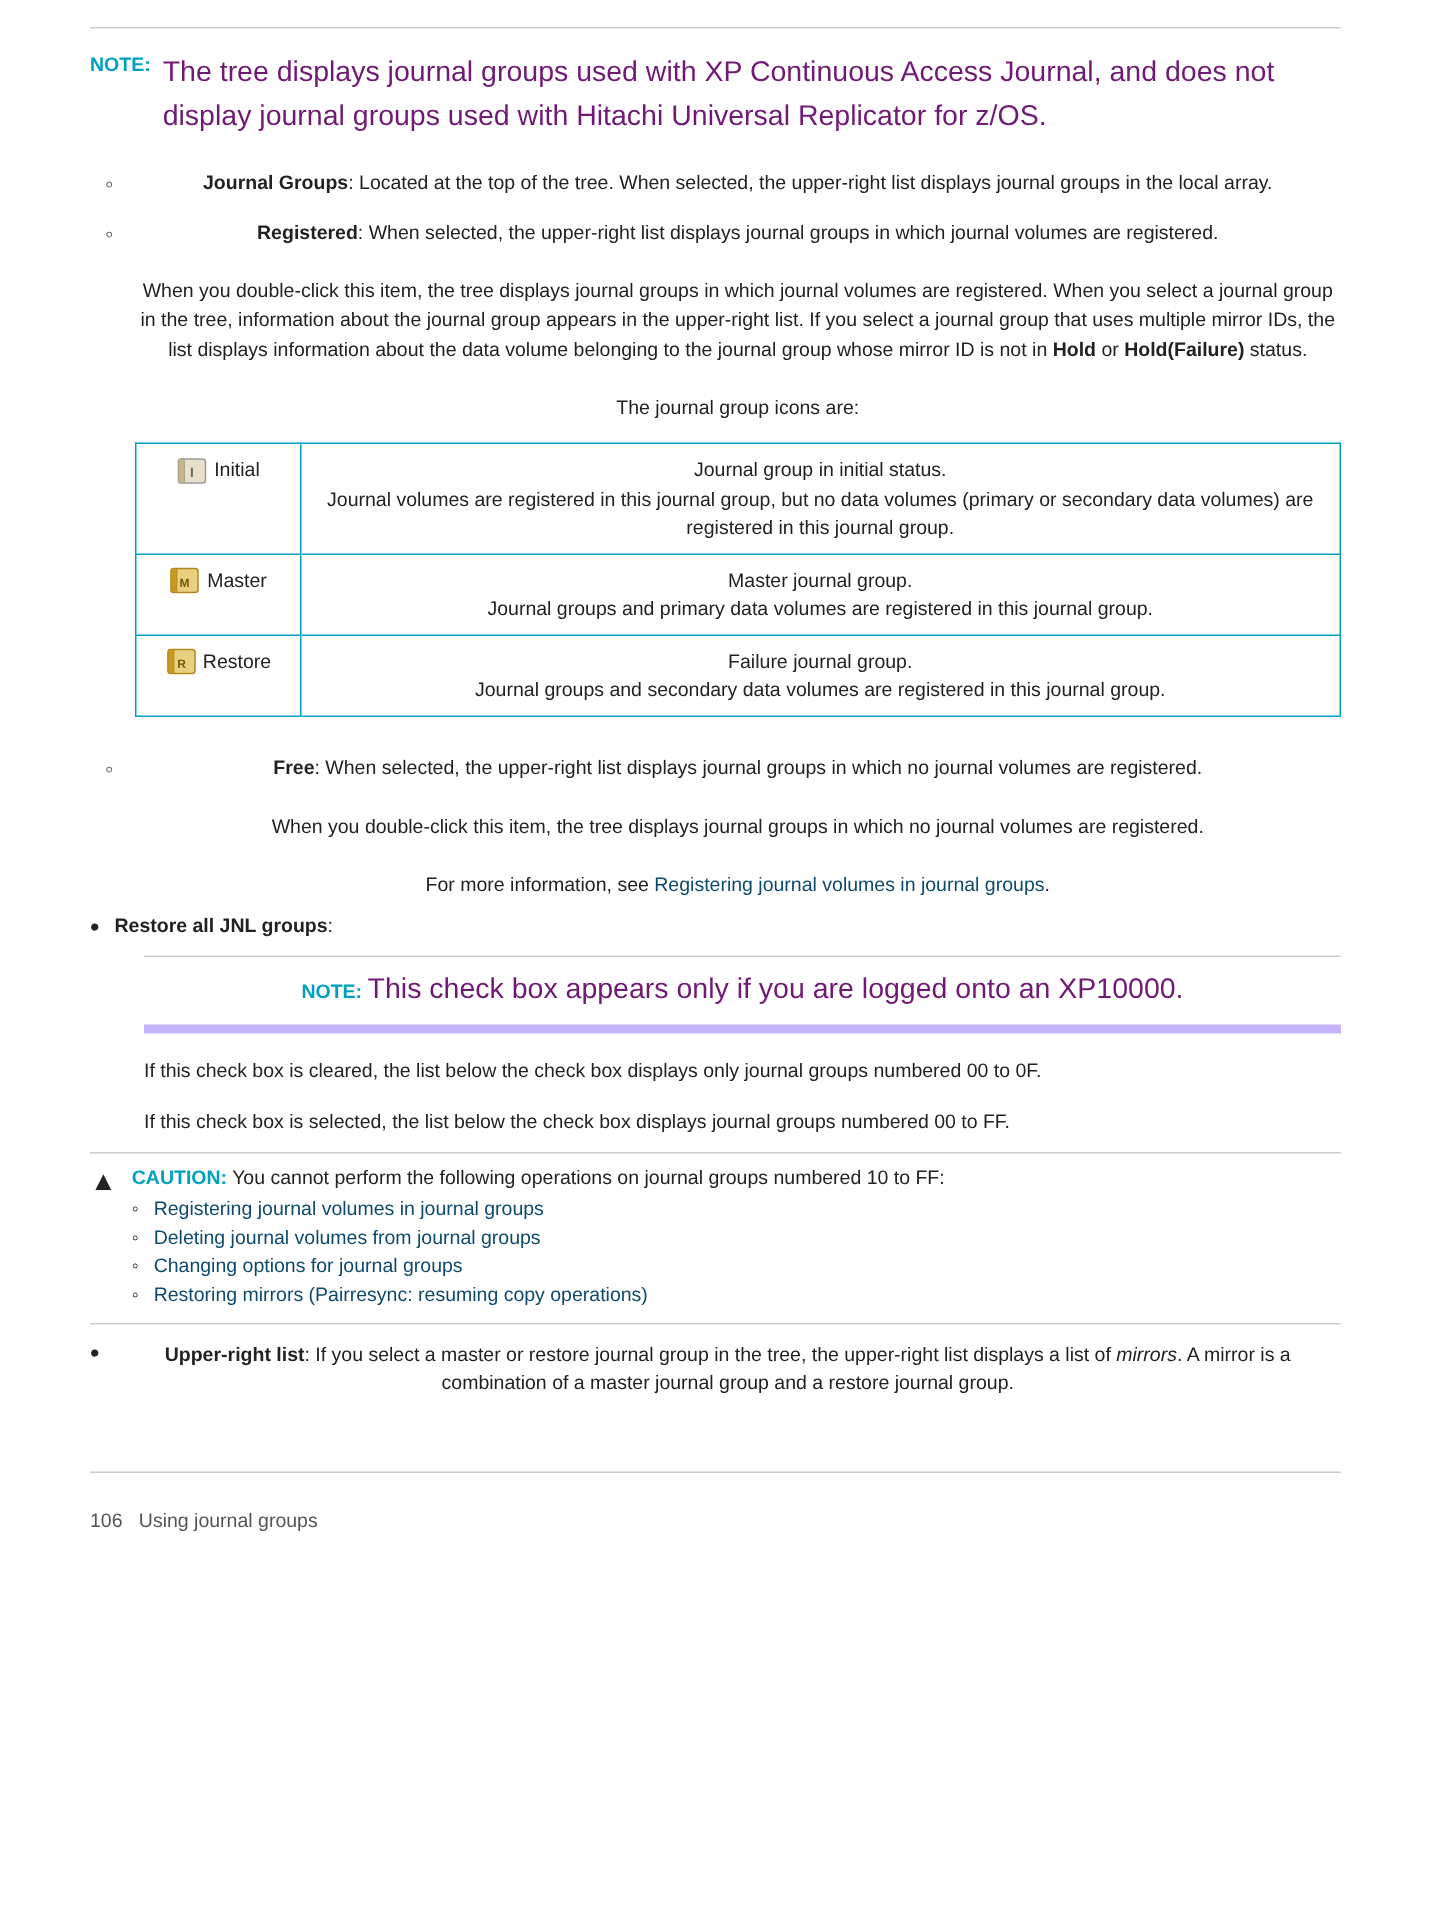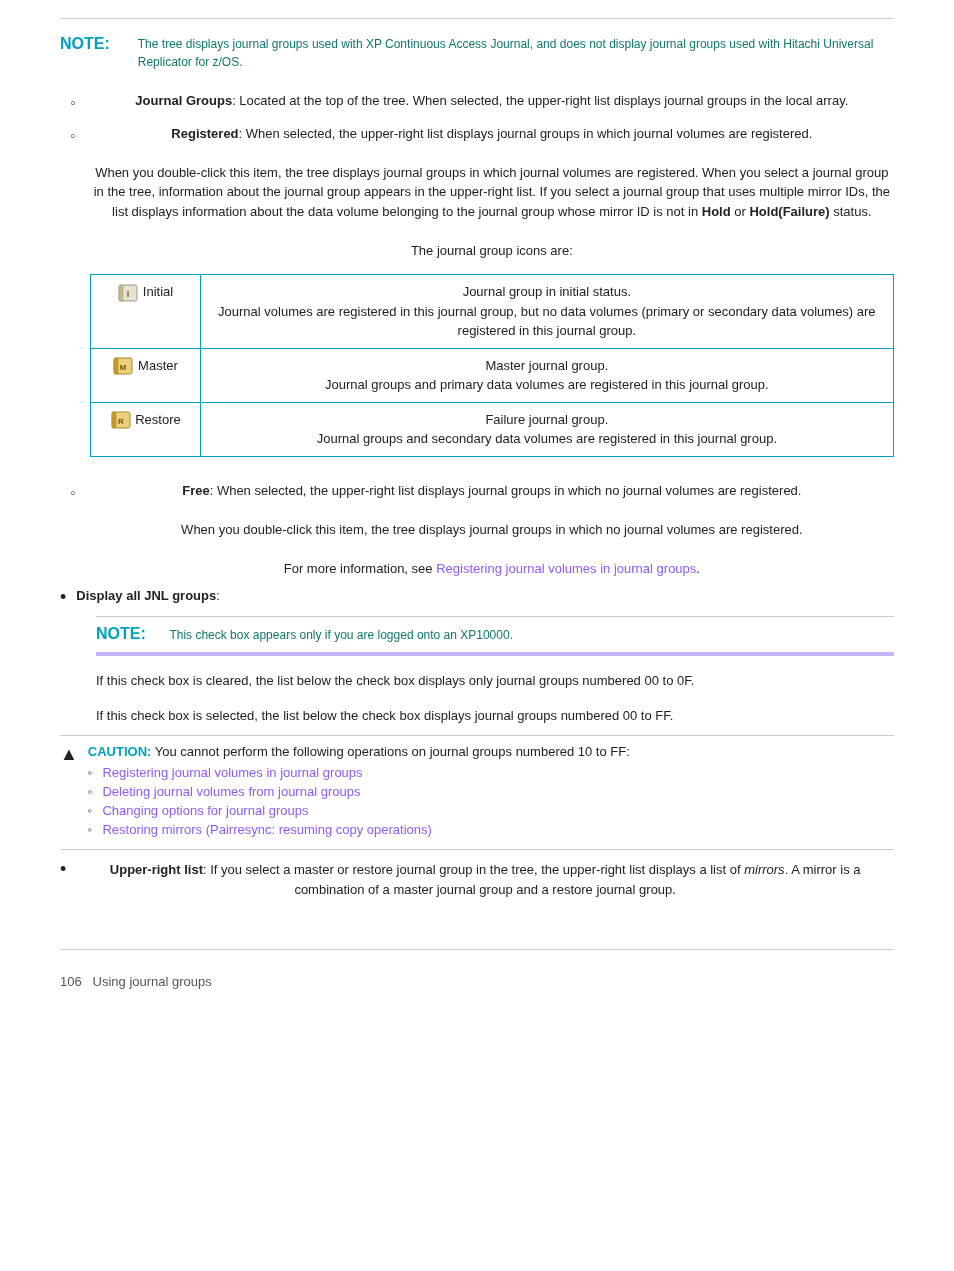--- a/index.html
+++ b/index.html
@@ -21,27 +21,26 @@
     .note-block {
       display: flex;
       gap: 8px;
       margin-bottom: 14px;
       padding: 6px 0;
     }
     .note-label {
       font-weight: bold;
       color: #00a0c0;
       white-space: nowrap;
-      font-size: 16px;
+      font-size: 13px;
     }
     .note-text {
-      font-size: 12px;
+      font-size: 19px;
       line-height: 1.5;
-      color: #0f766e;
-      margin-left: 20px;
+      color: #701a75;
     }
 
     .bullet-list {
       list-style: none;
       padding: 0;
       margin: 0 0 10px 0;
     }
     .bullet-list > li {
       display: flex;
       gap: 14px;
@@ -98,42 +97,43 @@
       vertical-align: middle;
     }
     .icon-restore {
       width: 22px;
       height: 20px;
       display: inline-block;
       vertical-align: middle;
     }
 
     .link {
-      color: #8b5cf6;
+      color: #0c4a6e;
       text-decoration: none;
     }
 
     
     .section-bullet {
       display: flex;
       gap: 10px;
       margin-bottom: 8px;
     }
     .section-bullet-dot {
       flex-shrink: 0;
       font-size: 18px;
       color: #222;
       margin-top: -1px;
     }
 
     .note-box {
       border-top: 1px solid #ccc;
-      border-bottom: 4px solid #c4b5fd;
+      border-bottom: 6px solid #c4b5fd;
       padding: 8px 0;
       margin: 8px 0;
+      text-align: center;
     }
 
     .caution-block {
       border-top: 1px solid #ccc;
       border-bottom: 1px solid #ccc;
       padding: 8px 0 8px 0;
       margin: 10px 0;
       display: flex;
       gap: 10px;
       align-items: flex-start;
@@ -268,21 +268,21 @@
       <br><br>
       <span>For more information, see</span>
       <a href="#" class="link">Registering journal volumes in journal groups</a><span>.</span>
     </span>
   </li>
 </ul>
 
 <div class="section-bullet" style="margin-top:10px; margin-bottom:6px;">
   <span class="section-bullet-dot">•</span>
   <span>
-    <b>Display all JNL groups</b><span>:</span>
+    <b>Restore all JNL groups</b><span>:</span>
   </span>
 </div>
 
 <div class="indent-block">
 
   <div class="note-box">
     <span class="note-label">NOTE:</span>
     <span class="note-text">This check box appears only if you are logged onto an XP10000.</span>
   </div>
 

